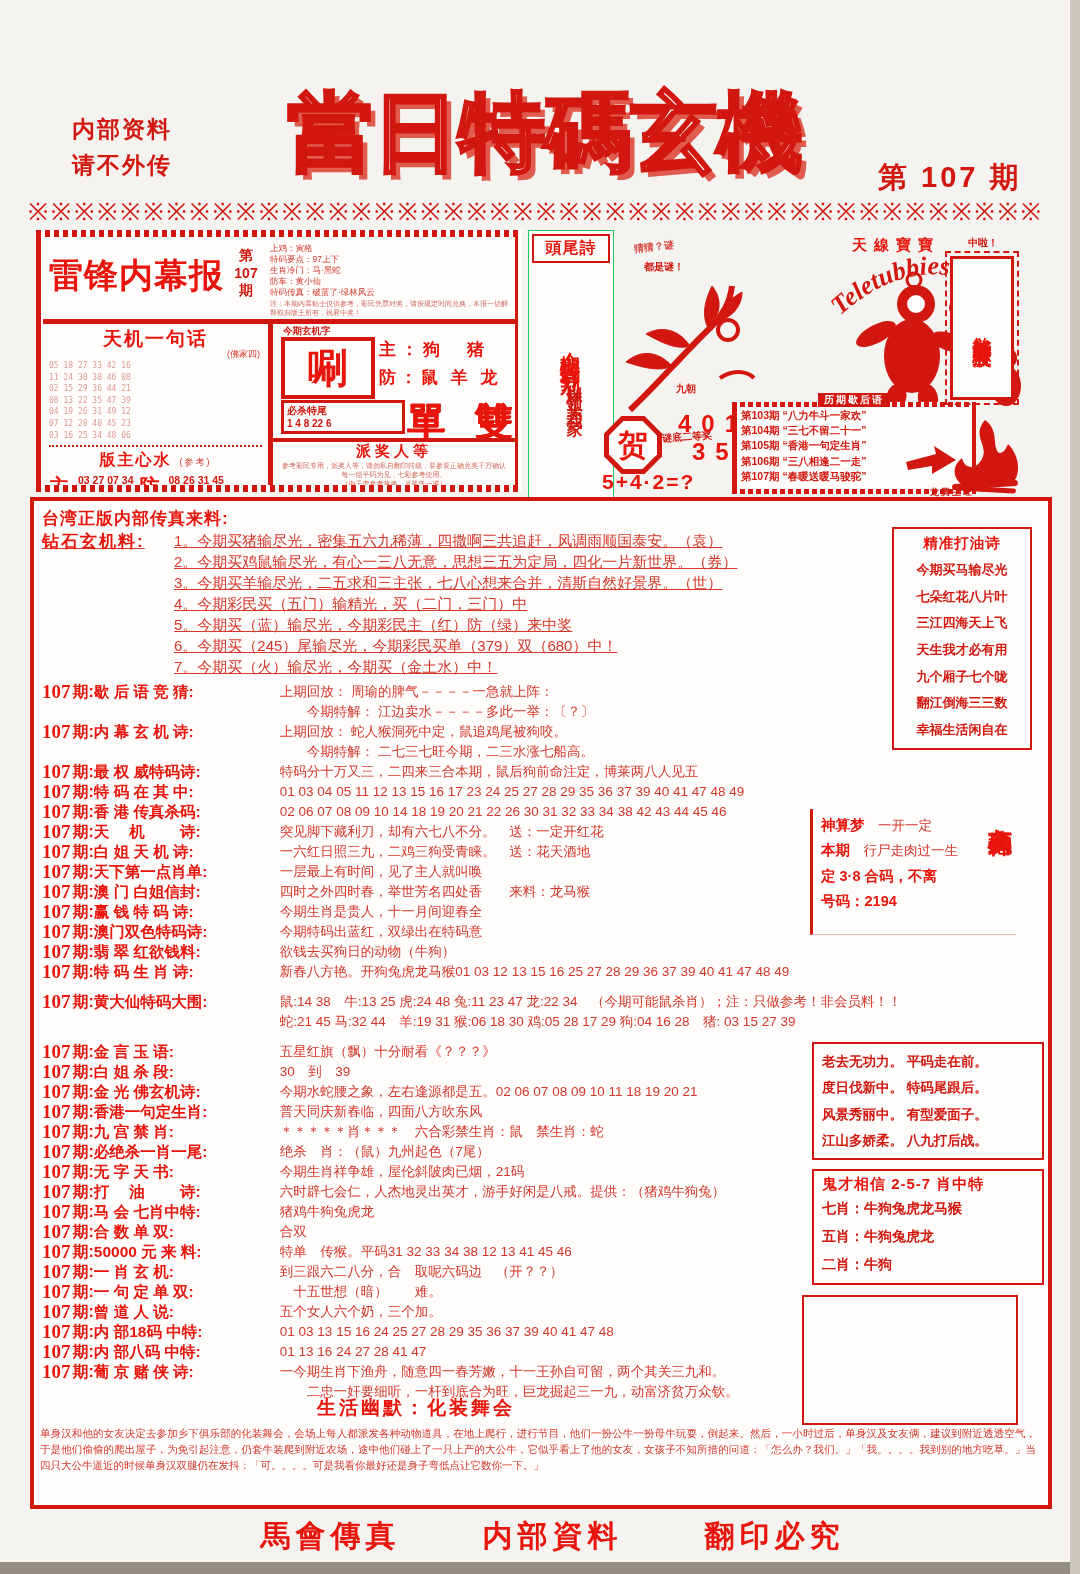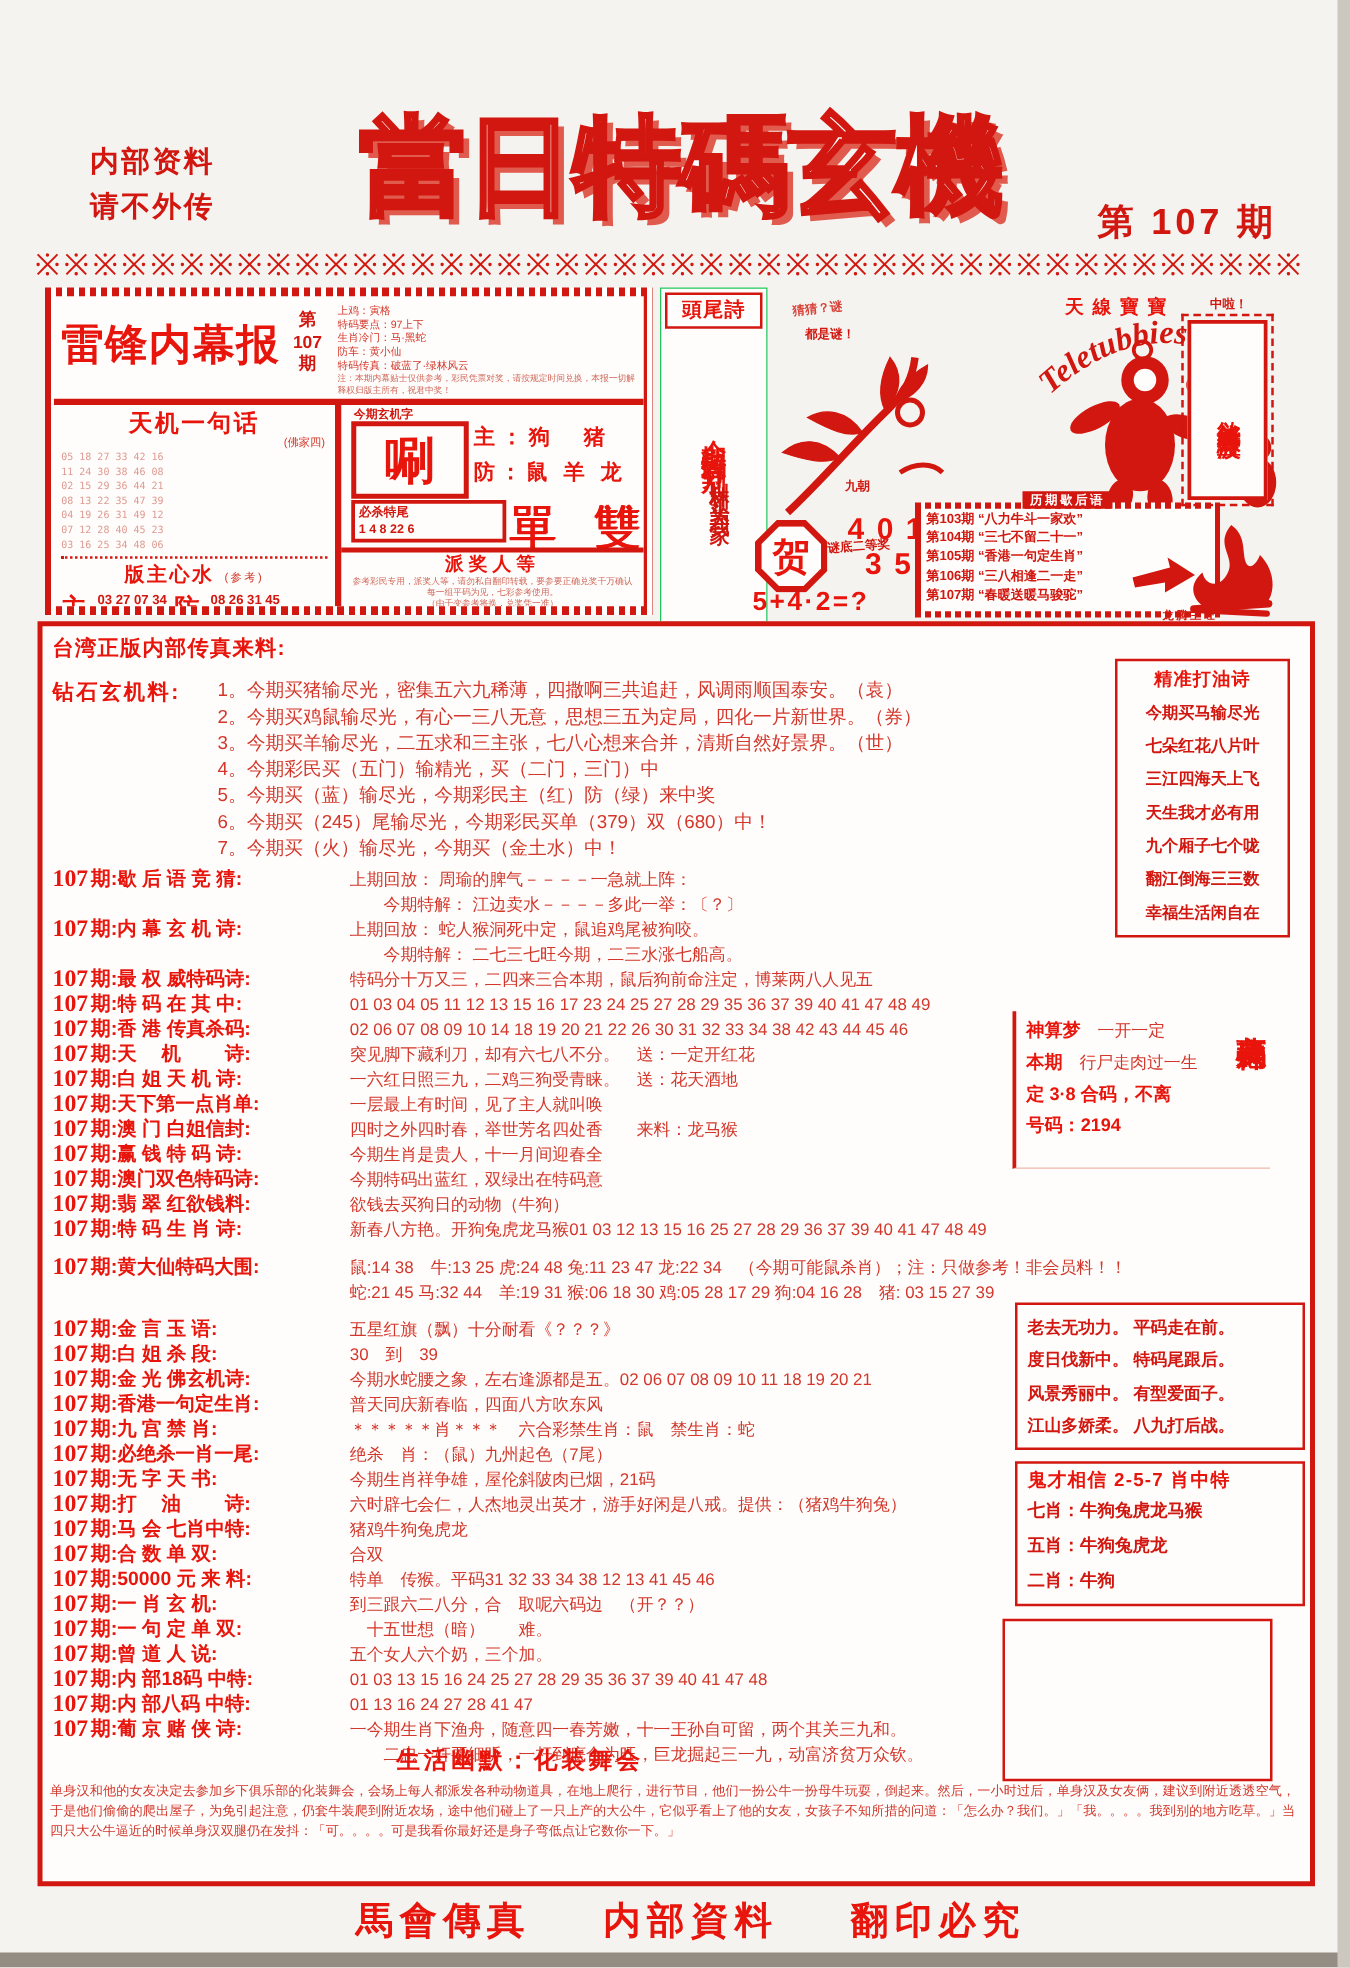--- a/index.html
+++ b/index.html
@@ -36,21 +36,21 @@
   .bz-tag{font-size:9px;font-weight:normal;color:#d3372b;margin-left:8px;}
   .bz-rows{display:flex;gap:6px;margin-top:2px;}
   .bz-big{font-size:20px;font-weight:900;color:#e8150c;margin-right:3px;}
   .bz-nums{font-size:10.5px;font-weight:bold;color:#d1170f;white-space:pre;line-height:1.35;}
   .lf-right{flex:1;position:relative;padding:2px;}
   .lfr-tag{position:absolute;left:10px;top:1px;font-size:9.5px;font-weight:bold;color:#d1170f;}
   .stamp-box{position:absolute;left:8px;top:13px;width:86px;height:54px;border:4px solid #d1170f;display:flex;align-items:center;justify-content:center;font-size:40px;font-weight:900;color:#e8150c;font-family:"Liberation Serif",serif;}
   .lfr-zhu{position:absolute;left:106px;top:14px;font-size:17px;font-weight:900;color:#e8150c;letter-spacing:5px;white-space:nowrap;}
   .lfr-fang{position:absolute;left:106px;top:42px;font-size:17px;font-weight:900;color:#e8150c;letter-spacing:4px;white-space:nowrap;}
   .bisha{position:absolute;left:8px;top:76px;width:112px;border:3px solid #d1170f;padding:1px 3px;font-size:10px;font-weight:bold;color:#d1170f;line-height:1.3;}
-  .danshuang{position:absolute;left:134px;top:72px;font-size:38px;font-weight:400;color:#e8150c;letter-spacing:10px;font-family:"Liberation Serif",serif;text-shadow:1px 0 #e8150c,0 1px #e8150c;white-space:nowrap;}
+  .danshuang{position:absolute;left:134px;top:72px;font-size:38px;font-weight:700;color:#e8150c;letter-spacing:10px;font-family:"Liberation Serif",serif;text-shadow:1px 0 #e8150c,0 1px #e8150c;white-space:nowrap;}
   .lfr-div{position:absolute;left:0;right:0;top:114px;border-top:4px solid #d1170f;}
   .ping{position:absolute;left:0;right:0;top:118px;text-align:center;}
   .ping-title{font-size:15px;font-weight:900;color:#e8150c;letter-spacing:4px;}
   .ping-note{font-size:7px;color:#cf6a5d;line-height:1.3;padding:0 6px;}
   
   .tw-box{position:absolute;left:528px;top:230px;width:86px;height:268px;border:1px solid #22c55e;box-sizing:border-box;background:#fffdfb;}
   .tw-head{border:2px solid #d1170f;margin:3px;text-align:center;font-size:16px;font-weight:900;color:#e8150c;padding:2px 0;letter-spacing:1px;}
   .tw-body{display:flex;justify-content:center;gap:6px;writing-mode:vertical-rl;padding-top:8px;height:200px;margin:0 auto;}
   .tw-r{font-size:20px;font-weight:900;color:#e8150c;letter-spacing:4px;}
   .tw-l{font-size:16px;font-weight:bold;color:#d1170f;letter-spacing:6px;}
@@ -80,21 +80,21 @@
   .hist-title{position:absolute;left:50%;top:-14px;transform:translateX(-50%);font-size:10px;font-weight:900;color:#fff;background:#d1170f;padding:0 6px;letter-spacing:2px;white-space:nowrap;}
   .hist-item{font-size:10.5px;font-weight:bold;color:#d1170f;line-height:1.45;white-space:nowrap;}
   
   .banner-top{position:absolute;left:968px;top:236px;font-size:10px;font-weight:bold;color:#d1170f;}
   .banner{position:absolute;left:950px;top:256px;width:58px;height:138px;border:3px solid #d1170f;outline:2px dashed #d1170f;outline-offset:3px;
     display:flex;align-items:center;justify-content:center;background:#fffdfb;}
   .banner-txt{writing-mode:vertical-rl;font-size:19px;font-weight:900;color:#e8150c;letter-spacing:2px;font-family:"Liberation Serif",serif;}
   
   .main-box{position:absolute;left:30px;top:497px;width:1022px;height:1012px;border:4px solid #d1170f;box-sizing:border-box;background:#fffdfb;padding:6px 8px;}
   .source{font-size:17px;font-weight:900;color:#e8150c;letter-spacing:1px;}
-  .stone{display:flex;margin-top:12px;}
+  .stone{display:flex;margin-top:0;text-decoration:underline;}
   .stone-label{width:132px;font-size:17px;font-weight:900;color:#e8150c;letter-spacing:2px;}
   .stone-line{font-size:15px;color:#d3372b;line-height:21px;white-space:nowrap;}
   .precision{position:absolute;right:16px;top:26px;width:132px;border:2px solid #d1170f;background:#fffdfb;text-align:center;padding:5px 2px;}
   .precision-title{font-size:14.5px;font-weight:900;color:#e8150c;margin-bottom:4px;letter-spacing:1px;}
   .precision-line{font-size:13px;font-weight:bold;color:#d1170f;line-height:2.05;white-space:nowrap;}
   .rows{margin-top:5px;width:1000px;}
   .row{display:flex;align-items:flex-start;}
   .row.gap{margin-top:10px;}
   .row-no{font-size:19px;font-weight:900;color:#e8150c;font-family:"Liberation Serif",serif;line-height:20px;}
   .row-qi{font-size:16px;font-weight:900;color:#e8150c;line-height:20px;margin-left:2px;}
@@ -107,21 +107,21 @@
   .ss-vert{position:absolute;right:0;top:0;height:120px;writing-mode:vertical-rl;font-size:24px;font-weight:900;color:#e8150c;font-family:"Liberation Serif",serif;letter-spacing:1px;}
   .poembox{position:absolute;left:778px;top:541px;width:232px;height:118px;border:2px solid #d1170f;box-sizing:border-box;padding:5px 8px;}
   .poem-line{font-size:13.5px;font-weight:bold;color:#d1170f;line-height:1.95;white-space:nowrap;}
   .ghost{position:absolute;left:778px;top:668px;width:232px;height:116px;border:2px solid #d1170f;box-sizing:border-box;padding:4px 8px;}
   .ghost-title{font-size:15px;font-weight:900;color:#e8150c;letter-spacing:1px;}
   .ghost-line{font-size:14px;font-weight:bold;color:#d1170f;line-height:2.0;white-space:nowrap;}
   .emptybox{position:absolute;left:768px;top:794px;width:212px;height:126px;border:2px solid #d1170f;}
   .humor-title{position:absolute;left:0;right:250px;top:894px;text-align:center;font-size:19px;font-weight:900;color:#e8150c;letter-spacing:3px;}
   .humor-text{position:absolute;left:6px;right:12px;top:924px;font-size:10.5px;line-height:16px;color:#d3372b;text-align:justify;}
   
-  .footer{position:absolute;left:0;right:0;top:1516px;display:flex;justify-content:center;gap:58px;padding-left:25px;}
+  .footer{position:absolute;left:0;right:0;top:1516px;display:flex;justify-content:center;gap:82px;padding-left:25px;}
   .footer-item{font-size:30px;font-weight:900;color:#e8150c;font-family:"Liberation Serif",serif;letter-spacing:5px;white-space:nowrap;}
   .edge-bottom{position:absolute;left:0;right:0;bottom:0;height:12px;background:#938d83;}
   .edge-right{position:absolute;right:0;top:0;bottom:0;width:10px;background:#ccc7bf;}
 </style>
 </head>
 <body>
 
 <div class="confidential">
   <div>内部资料</div>
   <div>请不外传</div>

